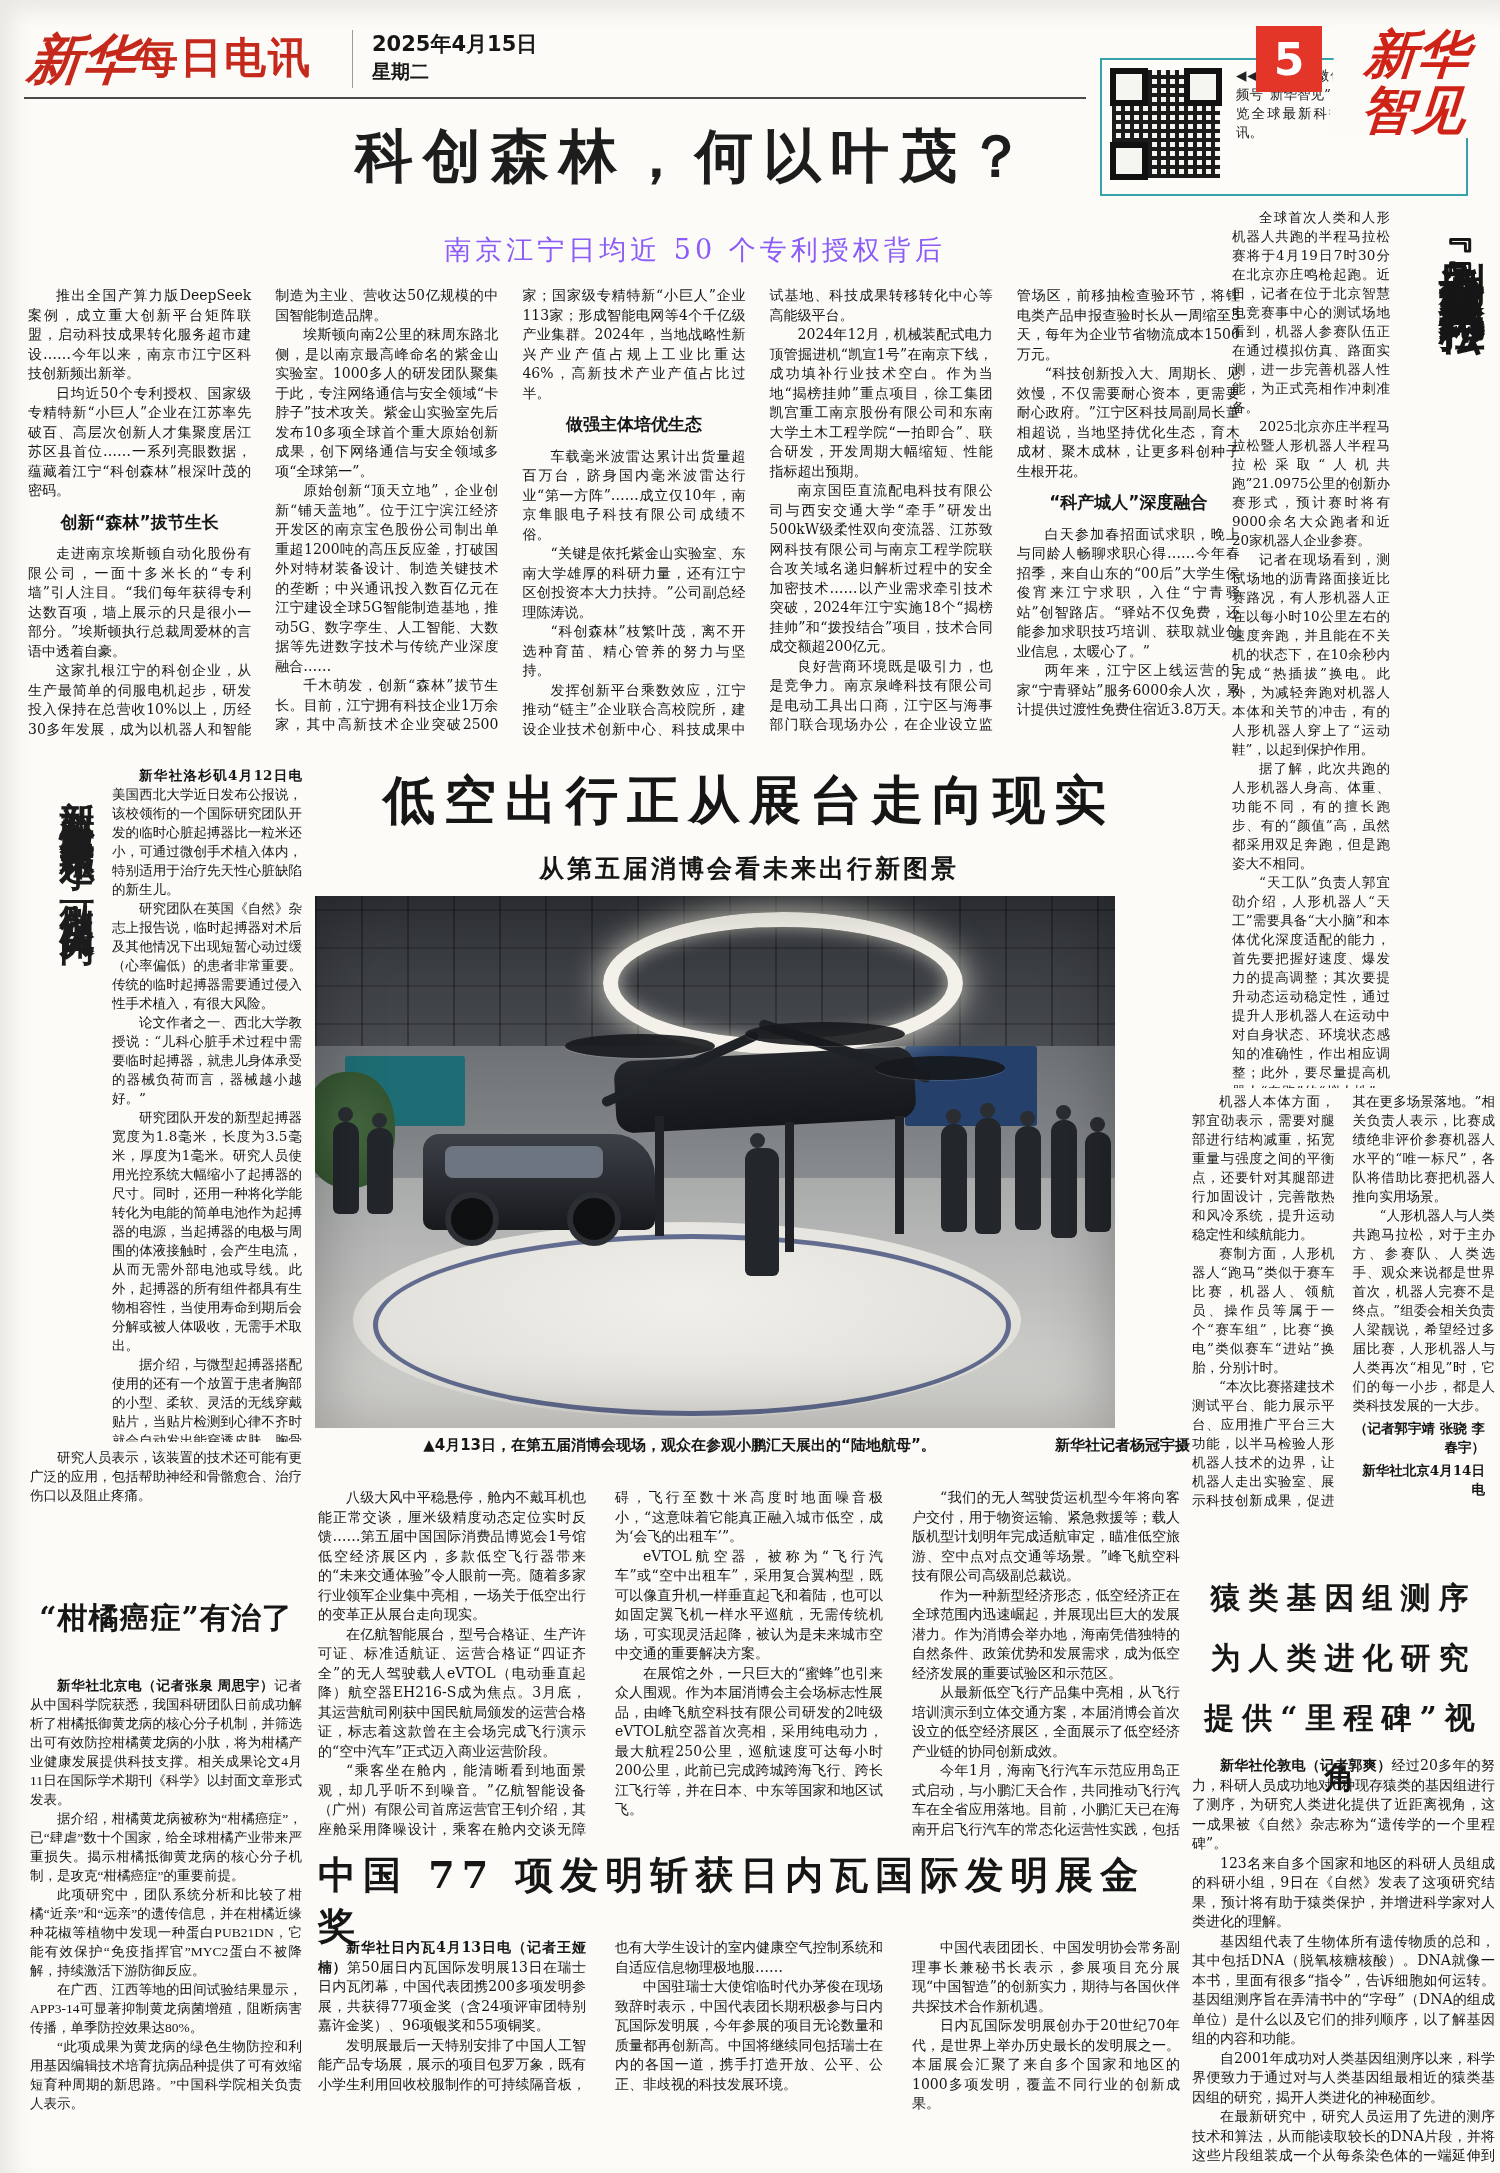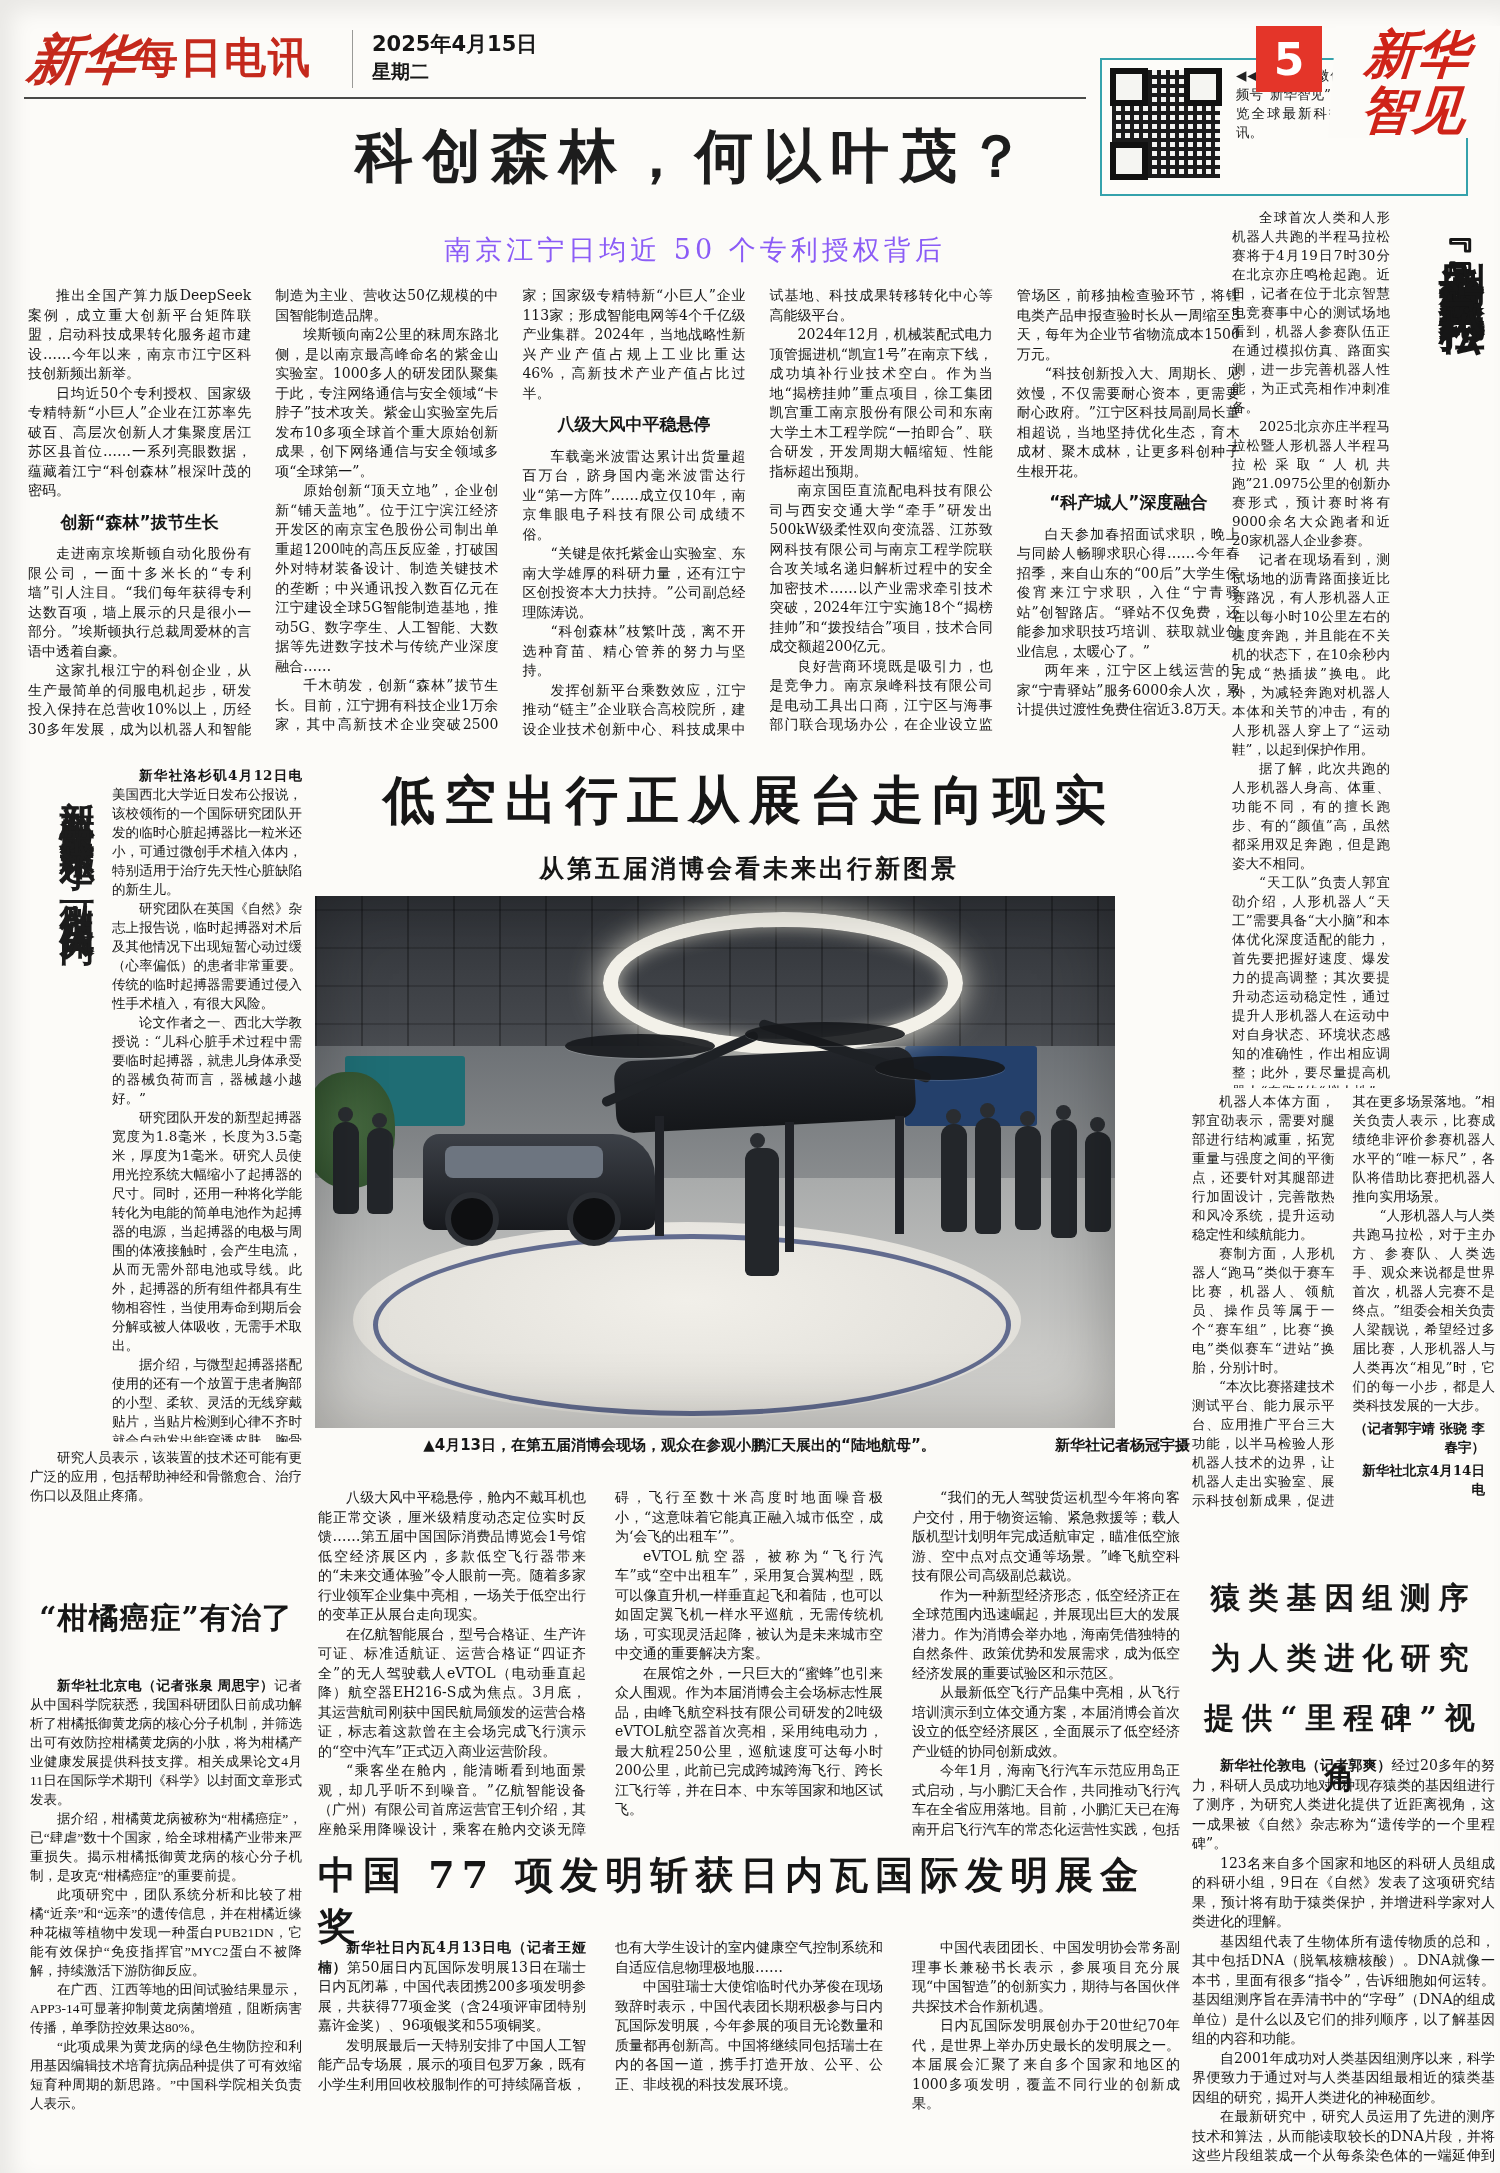--- a/index.html
+++ b/index.html
@@ -128,21 +128,21 @@
   <div class="abs" id="lead-subhead">南京江宁日均近 50 个专利授权背后</div>
   <div class="abs bodytext cols5 clip" id="lead-body">
       <p class="para">推出全国产算力版DeepSeek案例，成立重大创新平台矩阵联盟，启动科技成果转化服务超市建设……今年以来，南京市江宁区科技创新频出新举。</p>
       <p class="para">日均近50个专利授权、国家级专精特新“小巨人”企业在江苏率先破百、高层次创新人才集聚度居江苏区县首位……一系列亮眼数据，蕴藏着江宁“科创森林”根深叶茂的密码。</p>
       <div class="crosshead">创新“森林”拔节生长</div>
       <p class="para">走进南京埃斯顿自动化股份有限公司，一面十多米长的“专利墙”引人注目。“我们每年获得专利达数百项，墙上展示的只是很小一部分。”埃斯顿执行总裁周爱林的言语中透着自豪。</p>
       <p class="para">这家扎根江宁的科创企业，从生产最简单的伺服电机起步，研发投入保持在总营收10%以上，历经30多年发展，成为以机器人和智能制造为主业、营收达50亿规模的中国智能制造品牌。</p>
       <p class="para">埃斯顿向南2公里的秣周东路北侧，是以南京最高峰命名的紫金山实验室。1000多人的研发团队聚集于此，专注网络通信与安全领域“卡脖子”技术攻关。紫金山实验室先后发布10多项全球首个重大原始创新成果，创下网络通信与安全领域多项“全球第一”。</p>
       <p class="para">原始创新“顶天立地”，企业创新“铺天盖地”。位于江宁滨江经济开发区的南京宝色股份公司制出单重超1200吨的高压反应釜，打破国外对特材装备设计、制造关键技术的垄断；中兴通讯投入数百亿元在江宁建设全球5G智能制造基地，推动5G、数字孪生、人工智能、大数据等先进数字技术与传统产业深度融合……</p>
       <p class="para">千木萌发，创新“森林”拔节生长。目前，江宁拥有科技企业1万余家，其中高新技术企业突破2500家；国家级专精特新“小巨人”企业113家；形成智能电网等4个千亿级产业集群。2024年，当地战略性新兴产业产值占规上工业比重达46%，高新技术产业产值占比过半。</p>
-      <div class="crosshead">八级大风中平稳悬停</div>
+      <div class="crosshead">做强主体培优生态</div>
       <p class="para">车载毫米波雷达累计出货量超百万台，跻身国内毫米波雷达行业“第一方阵”……成立仅10年，南京隼眼电子科技有限公司成绩不俗。</p>
       <p class="para">“关键是依托紫金山实验室、东南大学雄厚的科研力量，还有江宁区创投资本大力扶持。”公司副总经理陈涛说。</p>
       <p class="para">“科创森林”枝繁叶茂，离不开选种育苗、精心管养的努力与坚持。</p>
       <p class="para">发挥创新平台乘数效应，江宁推动“链主”企业联合高校院所，建设企业技术创新中心、科技成果中试基地、科技成果转移转化中心等高能级平台。</p>
       <p class="para">2024年12月，机械装配式电力顶管掘进机“凯宣1号”在南京下线，成功填补行业技术空白。作为当地“揭榜挂帅”重点项目，徐工集团凯宫重工南京股份有限公司和东南大学土木工程学院“一拍即合”、联合研发，开发周期大幅缩短、性能指标超出预期。</p>
       <p class="para">南京国臣直流配电科技有限公司与西安交通大学“牵手”研发出500kW级柔性双向变流器、江苏致网科技有限公司与南京工程学院联合攻关域名递归解析过程中的安全加密技术……以产业需求牵引技术突破，2024年江宁实施18个“揭榜挂帅”和“拨投结合”项目，技术合同成交额超200亿元。</p>
       <p class="para">良好营商环境既是吸引力，也是竞争力。南京泉峰科技有限公司是电动工具出口商，江宁区与海事部门联合现场办公，在企业设立监管场区，前移抽检查验环节，将锂电类产品申报查验时长从一周缩至3天，每年为企业节省物流成本1500万元。</p>
       <p class="para">“科技创新投入大、周期长、见效慢，不仅需要耐心资本，更需要耐心政府。”江宁区科技局副局长董相超说，当地坚持优化生态，育木成材、聚木成林，让更多科创种子生根开花。</p>
       <div class="crosshead">“科产城人”深度融合</div>
       <p class="para">白天参加春招面试求职，晚上与同龄人畅聊求职心得……今年春招季，来自山东的“00后”大学生侯俊宵来江宁求职，入住“宁青驿站”创智路店。“驿站不仅免费，还能参加求职技巧培训、获取就业创业信息，太暖心了。”</p>

